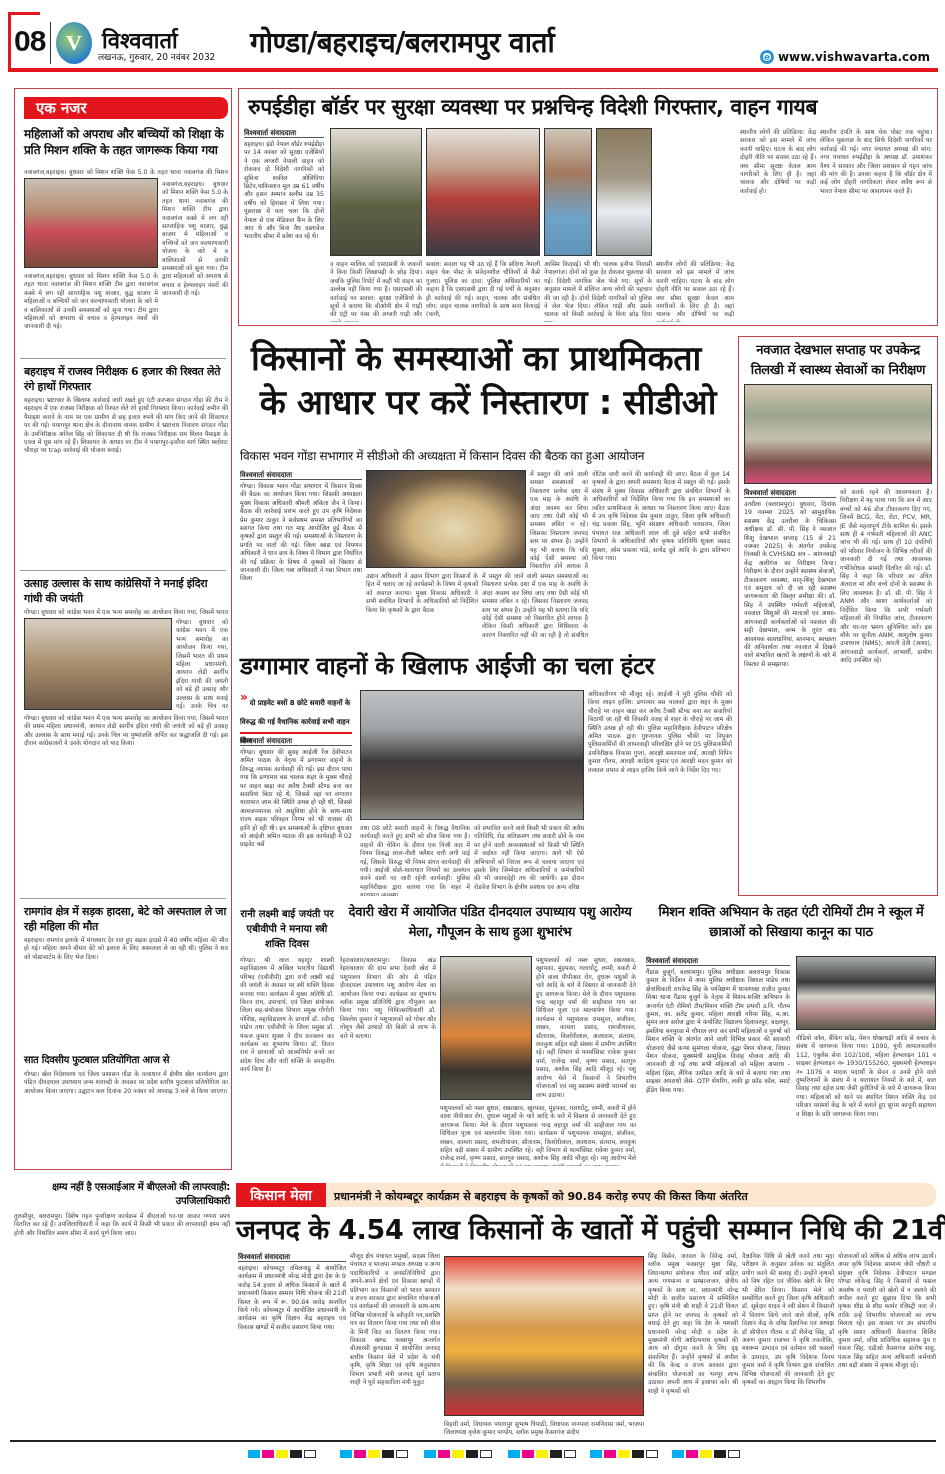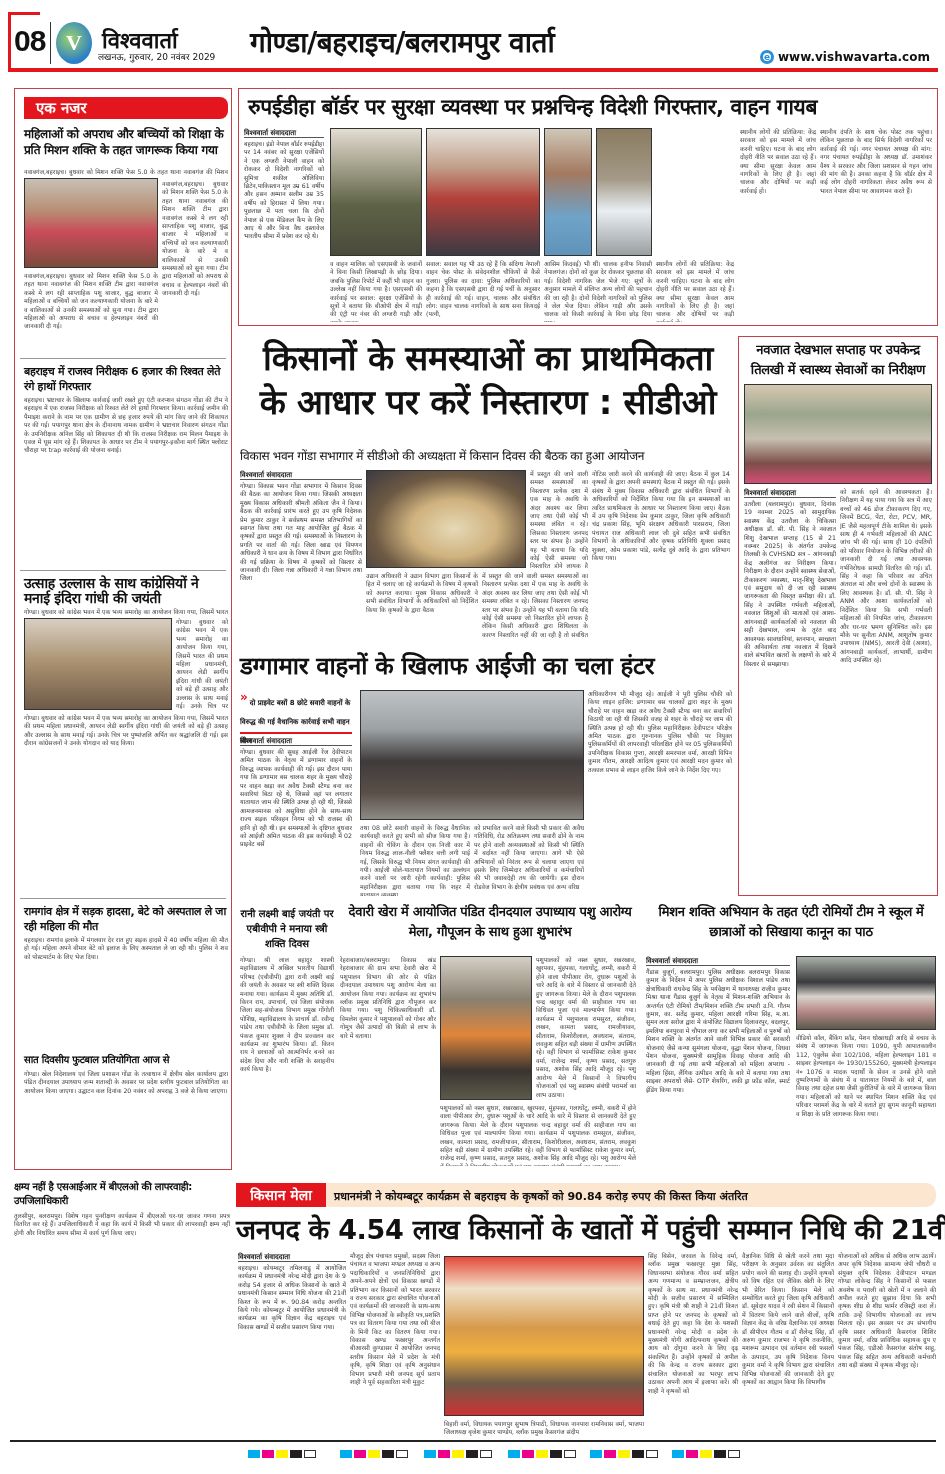--- a/index.html
+++ b/index.html
@@ -34,75 +34,75 @@
 
 <div class="abs" style="left:8px;top:12px;width:930px;height:60px;border-left:3px solid #e3161d;"></div>
 <div class="abs" style="left:8px;top:12px;width:32px;height:3px;background:#e3161d"></div>
 <div class="abs mast-bottom"></div>
 <div class="abs page-no">08</div>
 <div class="abs mast-sep"></div>
 <div class="abs logo">
     <span>V</span>
   </div>
 <div class="abs paper-name">विश्ववार्ता</div>
-<div class="abs dateline">लखनऊ,  गुरुवार, 20 नवंबर 2029</div>
+<div class="abs dateline">लखनऊ,  गुरुवार, 20 नवंबर 2032</div>
 <div class="abs section-title">गोण्डा/बहराइच/बलरामपुर वार्ता</div>
 <div class="abs website">
   <span class="ie">e</span>
   <span>www.vishwavarta.com</span>
 </div>
 
 <div class="abs boxed" style="left:14px;top:88px;width:218px;height:1082px"></div>
 <div class="abs ek-nazar">एक नजर</div>
 
 <div class="abs hd" style="left:24px;top:126px;width:204px;font-size:12px;line-height:16px">महिलाओं को अपराध और बच्चियों को शिक्षा के प्रति मिशन शक्ति के तहत जागरूक किया गया</div>
 <div class="photo" style="left:24px;top:178px;width:134px;height:90px;background:linear-gradient(180deg,#c7c0b4 0%,#b89076 35%,#c94c5a 60%,#7b4b3b 100%)"></div>
 <div class="txtcol" style="left:24px;top:168px;width:204px;height:8px">नवाबगंज,बहराइच। बुधवार को मिशन शक्ति फेस 5.0 के तहत थाना नवाबगंज की मिशन शक्ति टीम द्वारा नवाबगंज कस्बे मे लग रही साप्ताहिक पशु बाजार, बुद्ध बाजार मे महिलाओं व बच्चियों को जन कल्याणकारी योजना के बारे मे व बालिकाओं से उनकी समस्याओं को सुना गया। टीम द्वारा महिलाओं को अपराध से बचाव व हेल्पलाइन नंबरों की जानकारी दी गई।</div>
 <div class="txtcol" style="left:162px;top:180px;width:66px;height:170px">नवाबगंज,बहराइच। बुधवार को मिशन शक्ति फेस 5.0 के तहत थाना नवाबगंज की मिशन शक्ति टीम द्वारा नवाबगंज कस्बे मे लग रही साप्ताहिक पशु बाजार, बुद्ध बाजार मे महिलाओं व बच्चियों को जन कल्याणकारी योजना के बारे मे व बालिकाओं से उनकी समस्याओं को सुना गया। टीम द्वारा महिलाओं को अपराध से बचाव व हेल्पलाइन नंबरों की जानकारी दी गई।</div>
 <div class="txtcol" style="left:24px;top:272px;width:134px;height:78px">नवाबगंज,बहराइच। बुधवार को मिशन शक्ति फेस 5.0 के तहत थाना नवाबगंज की मिशन शक्ति टीम द्वारा नवाबगंज कस्बे मे लग रही साप्ताहिक पशु बाजार, बुद्ध बाजार मे महिलाओं व बच्चियों को जन कल्याणकारी योजना के बारे मे व बालिकाओं से उनकी समस्याओं को सुना गया। टीम द्वारा महिलाओं को अपराध से बचाव व हेल्पलाइन नंबरों की जानकारी दी गई।</div>
 <div class="hline" style="left:20px;top:358px;width:206px;background:#999;height:1px"></div>
 
 <div class="abs hd" style="left:24px;top:364px;width:204px;font-size:11px;line-height:15px">बहराइच में राजस्व निरीक्षक 6 हजार की रिश्वत लेते रंगे हाथों गिरफ्तार</div>
 <div class="txtcol" style="left:24px;top:396px;width:204px;height:170px">बहराइच। भ्रष्टाचार के खिलाफ कार्रवाई जारी रखते हुए एंटी करप्शन संगठन गोंडा की टीम ने बहराइच में एक राजस्व निरीक्षक को रिश्वत लेते रंगे हाथों गिरफ्तार किया। कार्रवाई जमीन की पैमाइश कराने के नाम पर एक ग्रामीण से छह हजार रुपये की मांग किए जाने की शिकायत पर की गई। पयागपुर थाना क्षेत्र के दीनानाथ नामक ग्रामीण ने भ्रष्टाचार निवारण संगठन गोंडा के उपनिरीक्षक अनिल सिंह को शिकायत दी थी कि राजस्व निरीक्षक राम मिलन पैमाइश के एवज में घूस मांग रहे हैं। शिकायत के आधार पर टीम ने पयागपुर-इकौना मार्ग स्थित फ्लोराट चौराहा पर trap कार्रवाई की योजना बनाई।</div>
 <div class="hline" style="left:20px;top:570px;width:206px;background:#999;height:1px"></div>
 
-<div class="abs hd" style="left:24px;top:576px;width:204px;font-size:14px;line-height:15px">उत्साह उल्लास के साथ कांग्रेसियों ने मनाई इंदिरा गांधी की जयंती</div>
+<div class="abs hd" style="left:24px;top:576px;width:204px;font-size:11px;line-height:15px">उत्साह उल्लास के साथ कांग्रेसियों ने मनाई इंदिरा गांधी की जयंती</div>
 <div class="txtcol" style="left:24px;top:608px;width:204px;height:8px">गोण्डा। बुधवार को कांग्रेस भवन में एक भव्य समारोह का आयोजन किया गया, जिसमें भारत की प्रथम महिला प्रधानमंत्री, आयरन लेडी स्वर्गीय इंदिरा गांधी की जयंती को बड़े ही उत्साह और उल्लास के साथ मनाई गई। उनके चित्र पर पुष्पांजलि अर्पित कर श्रद्धांजलि दी गई। इस दौरान कांग्रेसजनों ने उनके योगदान को याद किया।</div>
 <div class="photo" style="left:24px;top:618px;width:148px;height:92px;background:linear-gradient(180deg,#d8cfc2,#a88f6e 50%,#6e5a48)"></div>
 <div class="txtcol" style="left:176px;top:618px;width:52px;height:92px">गोण्डा। बुधवार को कांग्रेस भवन में एक भव्य समारोह का आयोजन किया गया, जिसमें भारत की प्रथम महिला प्रधानमंत्री, आयरन लेडी स्वर्गीय इंदिरा गांधी की जयंती को बड़े ही उत्साह और उल्लास के साथ मनाई गई। उनके चित्र पर पुष्पांजलि अर्पित कर श्रद्धांजलि दी गई। इस दौरान कांग्रेसजनों ने उनके योगदान को याद किया।</div>
 <div class="txtcol" style="left:24px;top:714px;width:204px;height:180px">गोण्डा। बुधवार को कांग्रेस भवन में एक भव्य समारोह का आयोजन किया गया, जिसमें भारत की प्रथम महिला प्रधानमंत्री, आयरन लेडी स्वर्गीय इंदिरा गांधी की जयंती को बड़े ही उत्साह और उल्लास के साथ मनाई गई। उनके चित्र पर पुष्पांजलि अर्पित कर श्रद्धांजलि दी गई। इस दौरान कांग्रेसजनों ने उनके योगदान को याद किया।</div>
 <div class="hline" style="left:20px;top:898px;width:206px;background:#999;height:1px"></div>
 
 <div class="abs hd" style="left:24px;top:904px;width:204px;font-size:11px;line-height:15px">रामगांव क्षेत्र में सड़क हादसा, बेटे को अस्पताल ले जा रही महिला की मौत</div>
 <div class="txtcol" style="left:24px;top:936px;width:204px;height:116px">बहराइच। रामगांव इलाके में मंगलवार देर रात हुए सड़क हादसे में 40 वर्षीय महिला की मौत हो गई। महिला अपने बीमार बेटे को इलाज के लिए अस्पताल ले जा रही थी। पुलिस ने शव को पोस्टमार्टम के लिए भेज दिया।</div>
 
 <div class="abs hd" style="left:24px;top:1052px;width:204px;font-size:10px;line-height:15px">सात दिवसीय फुटबाल प्रतियोगिता आज से</div>
 <div class="txtcol" style="left:24px;top:1070px;width:204px;height:94px">गोण्डा। खेल निदेशालय एवं जिला प्रशासन गोंडा के तत्वाधान में क्षेत्रीय खेल कार्यालय द्वारा पंडित दीनदयाल उपाध्याय जन्म शताब्दी के अवसर पर प्रदेश स्तरीय फुटबाल प्रतियोगिता का आयोजन किया जाएगा। उद्घाटन कल दिनांक 20 नवंबर को अपराह्न 3 बजे से किया जाएगा।</div>
 
-<div class="abs hd" style="left:14px;top:1180px;width:216px;font-size:10px;line-height:14px;text-align:left">क्षम्य नहीं है एसआईआर में बीएलओ की लापरवाही: उपजिलाधिकारी</div>
+<div class="abs hd" style="left:14px;top:1180px;width:216px;font-size:10px;line-height:14px;text-align:right">क्षम्य नहीं है एसआईआर में बीएलओ की लापरवाही: उपजिलाधिकारी</div>
 <div class="txtcol" style="left:14px;top:1212px;width:216px;height:226px">तुलसीपुर, बलरामपुर। विशेष गहन पुनरीक्षण कार्यक्रम में बीएलओ घर-घर जाकर गणना प्रपत्र वितरित कर रहे हैं। उपजिलाधिकारी ने कहा कि कार्य में किसी भी प्रकार की लापरवाही क्षम्य नहीं होगी और निर्धारित समय सीमा में कार्य पूर्ण किया जाए।</div>
 
 <div class="abs boxed" style="left:238px;top:88px;width:700px;height:238px"></div>
 <div class="abs hd" style="left:248px;top:93px;width:686px;font-size:21px;line-height:28px;white-space:nowrap">रुपईडीहा बॉर्डर पर सुरक्षा व्यवस्था पर प्रश्नचिन्ह विदेशी गिरफ्तार, वाहन गायब</div>
 <div class="abs" style="left:244px;top:128px;width:80px;height:194px;overflow:hidden">
   <span class="byline">विश्ववार्ता संवाददाता</span>
   <div class="txt">बहराइच। इंडो नेपाल बॉर्डर रुपईडीहा पर 14 नवंबर को सुरक्षा एजेंसियों ने एक लग्जरी नेपाली वाहन को रोककर दो विदेशी नागरिकों को सुमित्रा शकील ओलिविया ब्रिटेन,पाकिस्तान मूल उम्र 61 वर्षीय और हसन अम्मान सलीम उम्र 35 वर्षीय को हिरासत में लिया गया। पूछताछ में पता चला कि दोनों नेपाल से एक मेडिकल कैंप के लिए आए थे और बिना वैध दस्तावेज भारतीय सीमा में प्रवेश कर रहे थे।</div>
 </div>
 <div class="photo" style="left:330px;top:128px;width:92px;height:128px;background:linear-gradient(180deg,#e3ddd3 0%,#a3a08a 30%,#5e6346 60%,#4a4a3c 100%)"></div>
 <div class="photo" style="left:426px;top:128px;width:114px;height:128px;background:linear-gradient(180deg,#e6e2dc 0%,#c1a08a 30%,#b3413a 55%,#3a3a44 100%)"></div>
 <div class="photo" style="left:544px;top:128px;width:48px;height:128px;background:linear-gradient(180deg,#cfc7b8 0%,#a47960 35%,#6fa3c8 70%,#5f93b8)"></div>
 <div class="photo" style="left:596px;top:128px;width:56px;height:128px;background:linear-gradient(180deg,#8b7b60 0%,#a49a88 40%,#e8eef2 65%,#9aa0a0)"></div>
 <div class="txtcol" style="left:330px;top:260px;width:92px;height:62px">व वाहन मालिक को एसएसबी के जवानों ने बिना किसी लिखापढ़ी के छोड़ दिया। जबकि पुलिस रिपोर्ट में कहीं भी वाहन का उल्लेख नहीं किया गया है। एसएसबी की कार्रवाई पर सवाल: सुरक्षा एजेंसियों के सूत्रों ने बताया कि बीओपी क्षेत्र में गाड़ी की एंट्री पर नंबर की लग्जरी गाड़ी और उसके चालक</div>
 <div class="txtcol" style="left:426px;top:260px;width:114px;height:62px">सवाल: सवाल यह भी उठ रहे हैं कि संदिग्ध नेपाली वाहन चेक पोस्ट के संवेदनशील चौकियों से कैसे गुजरा। पुलिस का दावा: पुलिस अधिकारियों का कहना है कि एसएसबी द्वारा दी गई पर्ची के अनुसार ही कार्रवाई की गई। वाहन, चालक और संबंधित लोग: वाहन चालक नागरिकों के साथ सना कियदई (पत्नी,</div>
 <div class="txtcol" style="left:544px;top:260px;width:108px;height:62px">आसिम किदवई) भी थीं। चालक हनीफ निवासी नेपालगंज। दोनों को कुछ देर रोककर पूछताछ की गई। विदेशी नागरिक जेल भेजे गए: सूत्रों के अनुसार मामले में संलिप्त अन्य लोगों की पहचान की जा रही है। दोनों विदेशी नागरिकों को पुलिस ने जेल भेज दिया। लेकिन गाड़ी और उसके चालक को किसी कार्रवाई के बिना छोड़ दिया गया।</div>
 <div class="txtcol" style="left:656px;top:260px;width:78px;height:62px">स्थानीय लोगों की प्रतिक्रिया: केंद्र सरकार को इस मामले में जांच करनी चाहिए। घटना के बाद लोग दोहरी नीति पर सवाल उठा रहे हैं। क्या सीमा सुरक्षा केवल आम नागरिकों के लिए ही है। जहां चालक और दोषियों पर कड़ी कार्रवाई हो।</div>
 <div class="txtcol" style="left:820px;top:128px;width:112px;height:194px">स्थानीय दंपति के साथ चेक पोस्ट तक पहुंचा। लेकिन पूछताछ के बाद सिर्फ विदेशी नागरिकों पर कार्रवाई की गई। नगर पंचायत अध्यक्ष की मांग: नगर पंचायत रुपईडीहा के अध्यक्ष डॉ. उमाशंकर वैश्य ने सरकार और जिला प्रशासन से गहन जांच की मांग की है। उनका कहना है कि बॉर्डर क्षेत्र में कई लोग दोहरी नागरिकता लेकर अवैध रूप से भारत नेपाल सीमा पर आवागमन करते हैं।</div>
 <div class="txtcol" style="left:740px;top:128px;width:76px;height:194px">स्थानीय लोगों की प्रतिक्रिया: केंद्र सरकार को इस मामले में जांच करनी चाहिए। घटना के बाद लोग दोहरी नीति पर सवाल उठा रहे हैं। क्या सीमा सुरक्षा केवल आम नागरिकों के लिए ही है। जहां चालक और दोषियों पर कड़ी कार्रवाई हो।</div>
 
-<div class="abs hd" style="left:250px;top:336px;width:476px;font-size:34px;line-height:44px;text-align:center;white-space:nowrap">किसानों के समस्याओं का प्राथमिकता</div>
+<div class="abs hd" style="left:238px;top:336px;width:476px;font-size:34px;line-height:44px;text-align:center;white-space:nowrap">किसानों के समस्याओं का प्राथमिकता</div>
 <div class="abs hd" style="left:250px;top:380px;width:476px;font-size:34px;line-height:44px;text-align:center;white-space:nowrap">के आधार पर करें निस्तारण : सीडीओ</div>
 <div class="abs" style="left:240px;top:448px;width:494px;font-size:12px;line-height:16px;white-space:nowrap;font-weight:normal;letter-spacing:-0.3px">विकास भवन गोंडा सभागार में सीडीओ की अध्यक्षता में किसान दिवस की बैठक का हुआ आयोजन</div>
 <div class="abs" style="left:240px;top:470px;width:122px;height:170px;overflow:hidden">
   <span class="byline">विश्ववार्ता संवाददाता</span>
   <div class="txt">गोण्डा। विकास भवन गोंडा सभागार में किसान दिवस की बैठक का आयोजन किया गया। जिसकी अध्यक्षता मुख्य विकास अधिकारी श्रीमती अंकिता जैन ने किया। बैठक की कार्रवाई प्रारंभ करते हुए उप कृषि निदेशक प्रेम कुमार ठाकुर ने सर्वप्रथम समस्त प्रतिभागियों का स्वागत किया तथा गत माह आयोजित हुई बैठक में कृषकों द्वारा प्रस्तुत की गई। समस्याओं के निस्तारण के प्रगति पर वार्ता की गई। जिला खाद्य एवं विपणन अधिकारी ने धान क्रय के विषय में विभाग द्वारा निर्धारित की गई प्रक्रिया के विषय में कृषकों को विस्तार से जानकारी दी। जिला गन्ना अधिकारी ने गन्ना विभाग तथा जिला</div>
 </div>
 <div class="photo" style="left:366px;top:470px;width:160px;height:98px;background:radial-gradient(ellipse at 55% 60%,#e6d9b6 0%,#cfb27e 35%,#6e5a44 65%,#3c3a40 100%)"></div>
 <div class="txtcol" style="left:366px;top:572px;width:112px;height:66px">उद्यान अधिकारी ने उद्यान विभाग द्वारा किसानों के हित में चलाए जा रहे कार्यक्रमों के विषय में कृषकों को अवगत कराया। मुख्य विकास अधिकारी ने सभी संबंधित विभागों के अधिकारियों को निर्देशित किया कि कृषकों के द्वारा बैठक</div>
 <div class="txtcol" style="left:530px;top:470px;width:58px;height:98px">में प्रस्तुत की जाने वाली समस्त समस्याओं का निस्तारण प्रत्येक दशा में एक माह के अवधि के अंदर अवश्य कर लिया जाए तथा ऐसी कोई भी समस्या लंबित न रहे। जिसका निस्तारण जनपद स्तर पर संभव है। उन्होंने यह भी बताया कि यदि कोई ऐसी समस्या जो निस्तारित होने लायक है लेकिन किसी अधिकारी द्वारा शिथिलता के कारण निस्तारित नहीं की जा रही है तो संबंधित अधिकारी को कारण बताओ</div>
 <div class="txtcol" style="left:482px;top:572px;width:106px;height:66px">में प्रस्तुत की जाने वाली समस्त समस्याओं का निस्तारण प्रत्येक दशा में एक माह के अवधि के अंदर अवश्य कर लिया जाए तथा ऐसी कोई भी समस्या लंबित न रहे। जिसका निस्तारण जनपद स्तर पर संभव है। उन्होंने यह भी बताया कि यदि कोई ऐसी समस्या जो निस्तारित होने लायक है लेकिन किसी अधिकारी द्वारा शिथिलता के कारण निस्तारित नहीं की जा रही है तो संबंधित अधिकारी को कारण बताओ</div>

